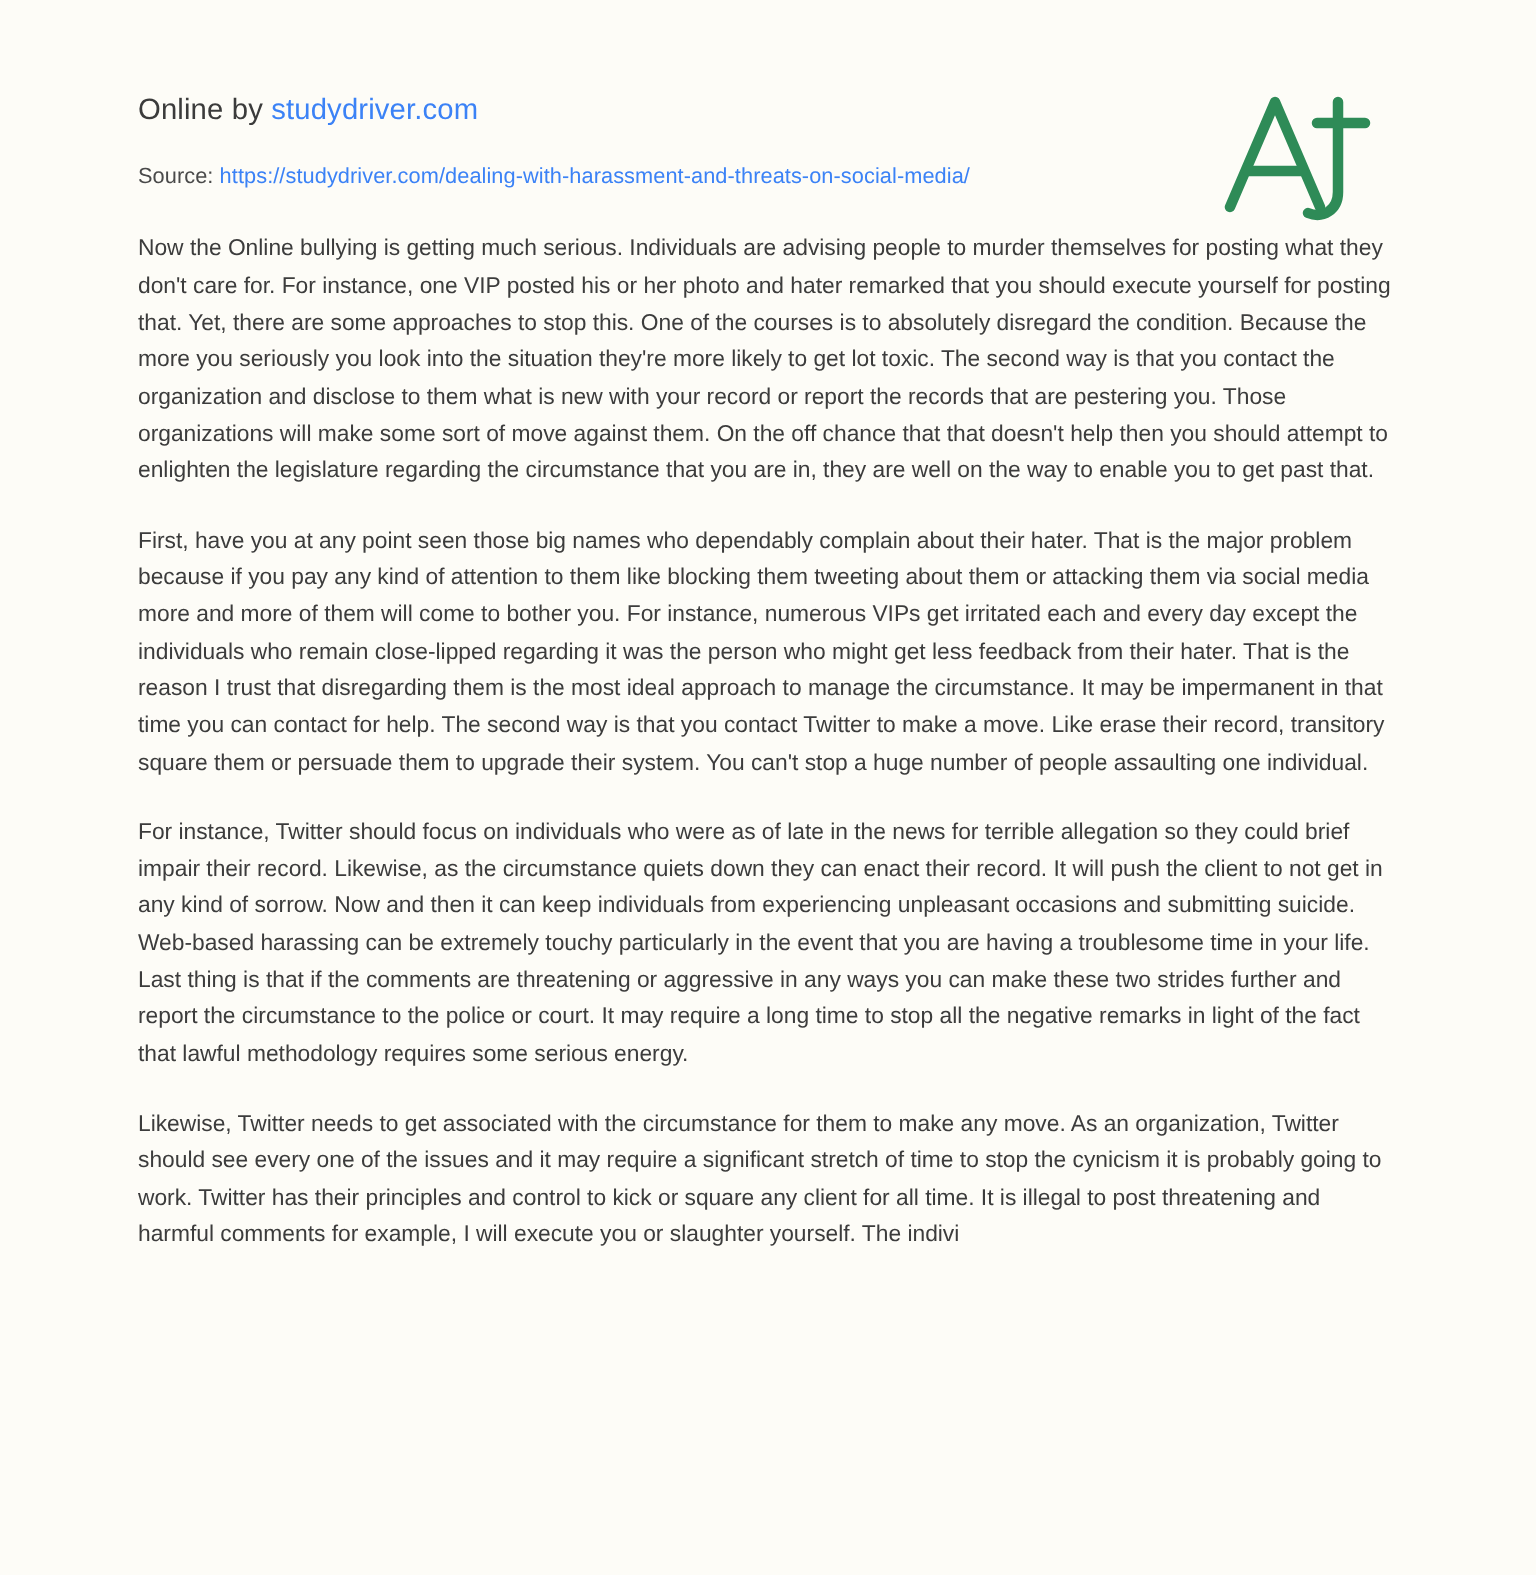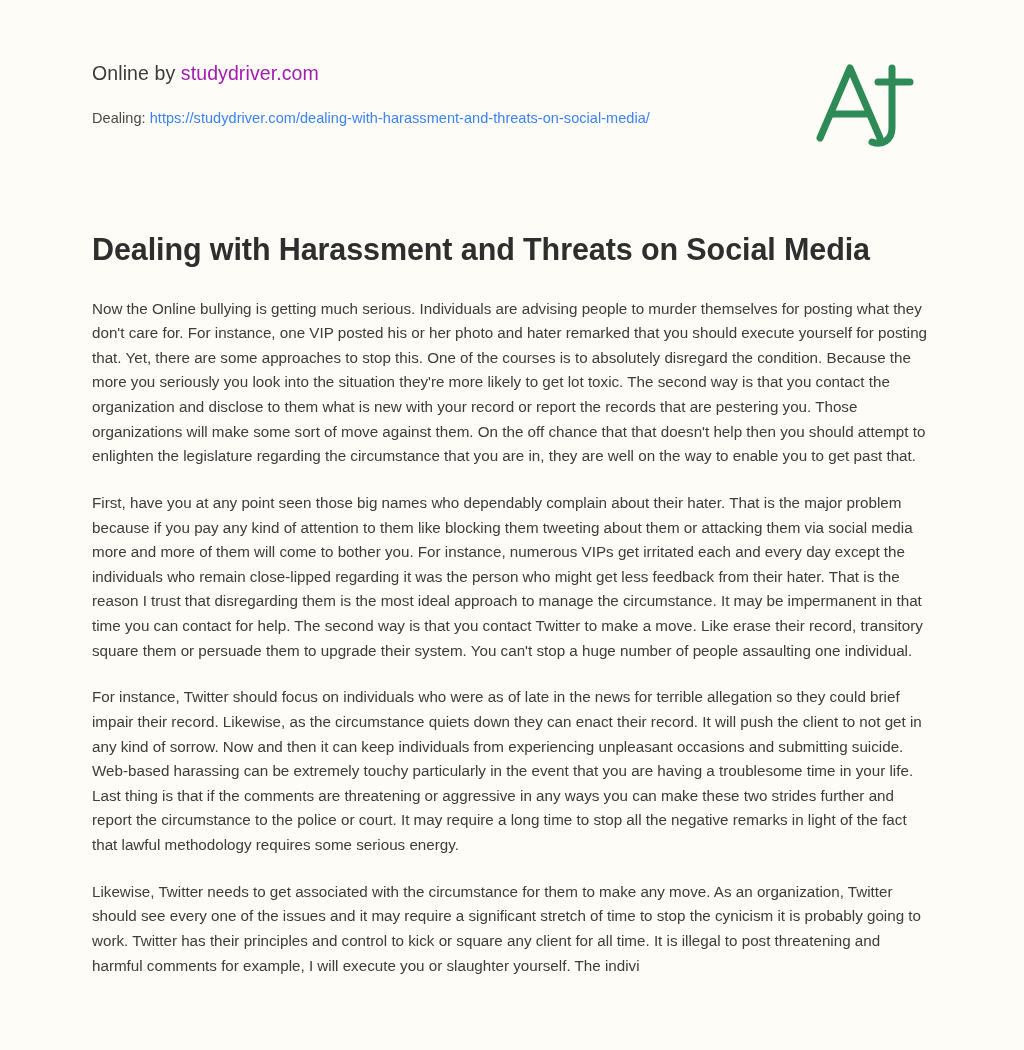--- a/index.html
+++ b/index.html
@@ -25,21 +25,21 @@
     position: relative;
     padding-top: 62px;
   }
   .essay-by {
     font-size: 19.5px;
     color: #3b3b3b;
     letter-spacing: .1px;
     line-height: 1.2;
   }
   .essay-by .brand {
-    color: #a21caf;
+    color: #3b82f6;
   }
   .source-line {
     margin-top: 25px;
     font-size: 14.5px;
     color: #4a4a4a;
     letter-spacing: .05px;
   }
   .source-line .src-label {
     color: #4a4a4a;
   }
@@ -81,36 +81,35 @@
 <body>
 
 <div class="page">
 
   <div class="header">
     <div class="essay-by">
       <span>Online by </span><span class="brand">studydriver.com</span>
     </div>
 
     <div class="source-line">
-      <span class="src-label">Dealing: </span><a href="#">https://studydriver.com/dealing-with-harassment-and-threats-on-social-media/</a>
+      <span class="src-label">Source: </span><a href="#">https://studydriver.com/dealing-with-harassment-and-threats-on-social-media/</a>
     </div>
 
     <div class="logo">
       <svg viewBox="0 0 120 110" width="120" height="110" aria-hidden="true">
         <g fill="none" stroke="#2e8b57" stroke-width="7" stroke-linecap="round" stroke-linejoin="round">
           <path d="M14 86 L44 16 L74 86"></path>
           <path d="M26 62 L62 62"></path>
           <path d="M86 16 L86 76 C86 88 76 94 66 90"></path>
           <path d="M72 30 L104 30"></path>
         </g>
       </svg>
     </div>
   </div>
 
-  <h1 class="title">Dealing with Harassment and Threats on Social Media</h1>
 
   <div class="body-copy">
     <p>Now the Online bullying is getting much serious. Individuals are advising people to murder themselves for posting what they don't care for. For instance, one VIP posted his or her photo and hater remarked that you should execute yourself for posting that. Yet, there are some approaches to stop this. One of the courses is to absolutely disregard the condition. Because the more you seriously you look into the situation they're more likely to get lot toxic. The second way is that you contact the organization and disclose to them what is new with your record or report the records that are pestering you. Those organizations will make some sort of move against them. On the off chance that that doesn't help then you should attempt to enlighten the legislature regarding the circumstance that you are in, they are well on the way to enable you to get past that.</p>
     <p>First, have you at any point seen those big names who dependably complain about their hater. That is the major problem because if you pay any kind of attention to them like blocking them tweeting about them or attacking them via social media more and more of them will come to bother you. For instance, numerous VIPs get irritated each and every day except the individuals who remain close-lipped regarding it was the person who might get less feedback from their hater. That is the reason I trust that disregarding them is the most ideal approach to manage the circumstance. It may be impermanent in that time you can contact for help. The second way is that you contact Twitter to make a move. Like erase their record, transitory square them or persuade them to upgrade their system. You can't stop a huge number of people assaulting one individual.</p>
     <p>For instance, Twitter should focus on individuals who were as of late in the news for terrible allegation so they could brief impair their record. Likewise, as the circumstance quiets down they can enact their record. It will push the client to not get in any kind of sorrow. Now and then it can keep individuals from experiencing unpleasant occasions and submitting suicide. Web-based harassing can be extremely touchy particularly in the event that you are having a troublesome time in your life. Last thing is that if the comments are threatening or aggressive in any ways you can make these two strides further and report the circumstance to the police or court. It may require a long time to stop all the negative remarks in light of the fact that lawful methodology requires some serious energy.</p>
     <p>Likewise, Twitter needs to get associated with the circumstance for them to make any move. As an organization, Twitter should see every one of the issues and it may require a significant stretch of time to stop the cynicism it is probably going to work. Twitter has their principles and control to kick or square any client for all time. It is illegal to post threatening and harmful comments for example, I will execute you or slaughter yourself. The indivi</p>
   </div>
 
 </div>
 

